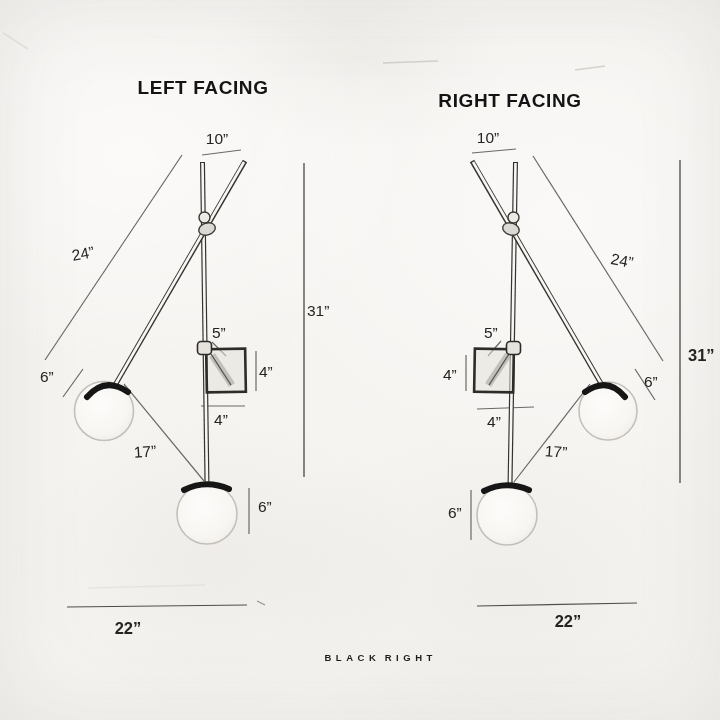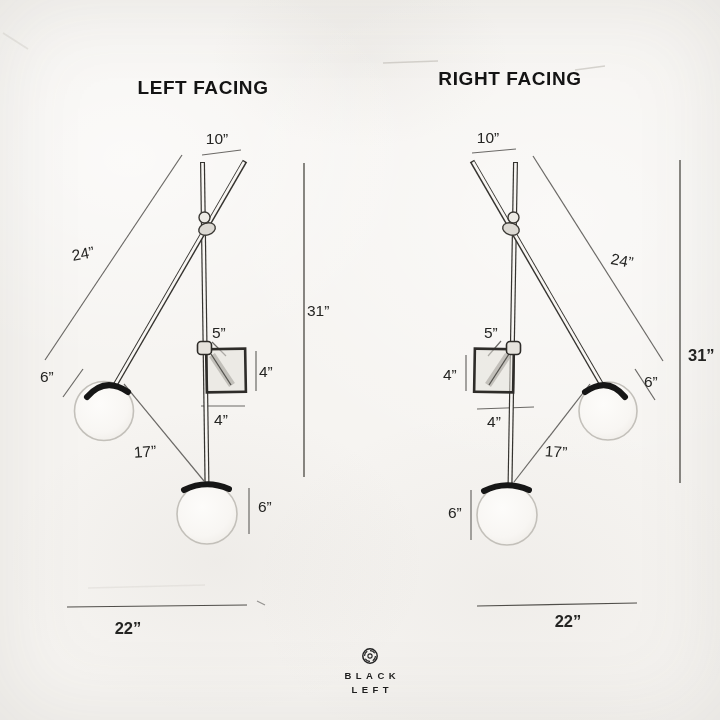--- a/index.html
+++ b/index.html
@@ -22,21 +22,21 @@
   .dim{
     position:absolute;font-size:15.5px;font-weight:400;color:#242422;
     text-align:center;white-space:nowrap;line-height:1;
   }
   .dim.center{text-align:center;}
   .dim.bold{font-weight:700;}
   .dim.big{font-size:16.5px;}
   svg.canvas{position:absolute;left:0;top:0;}
   .brand{
     position:absolute;left:320px;top:647px;width:100px;
-    display:flex;flex-direction:column;align-items:center;color:#1d1d1d;
+    display:flex;flex-direction:row;align-items:center;color:#1d1d1d;
   }
   .brand .word{
     font-size:9.5px;font-weight:700;letter-spacing:4.5px;line-height:1.45;
     text-indent:4.5px; 
   }
 </style>
 </head>
 <body>
 
 <div class="page">
@@ -139,21 +139,21 @@
         <line x1="509" y1="354" x2="489" y2="385" stroke="#55534f" stroke-width="1.3"></line>
         <rect x="506.5" y="341.5" width="14" height="13" rx="3.5" fill="#e6e3dd" stroke="#2e2c29" stroke-width="1.6"></rect>
       </g>
 
       <path d="M 585 392 Q 608 376 625 397" stroke="#161616" stroke-width="6" stroke-linecap="round" fill="none"></path>
       <path d="M 484 491 Q 506 480 529 490" stroke="#161616" stroke-width="6" stroke-linecap="round" fill="none"></path>
     </g>
   </svg>
 
   <div class="title" style="left:113px;top:77px;width:180px;">LEFT FACING</div>
-  <div class="title" style="left:420px;top:68px;width:180px;">RIGHT FACING</div>
+  <div class="title" style="left:420px;top:90px;width:180px;">RIGHT FACING</div>
 
   <div class="dim center" style="left:199px;top:131px;width:36px;">10”</div>
   <div class="dim center" style="left:64px;top:246px;width:38px;transform:rotate(-11deg);">24”</div>
   <div class="dim" style="left:307px;top:303px;">31”</div>
   <div class="dim" style="left:40px;top:369px;">6”</div>
   <div class="dim" style="left:212px;top:325px;">5”</div>
   <div class="dim" style="left:259px;top:364px;">4”</div>
   <div class="dim center" style="left:203px;top:412px;width:36px;">4”</div>
   <div class="dim center" style="left:125px;top:444px;width:40px;transform:rotate(-4deg);">17”</div>
   <div class="dim" style="left:258px;top:499px;">6”</div>
@@ -173,16 +173,16 @@
   <div class="brand">
     <svg width="18" height="18" viewBox="0 0 18 18" style="margin-bottom:4px;">
       <circle cx="9" cy="9" r="7.2" fill="none" stroke="#232323" stroke-width="1.5"></circle>
       <circle cx="9" cy="9" r="2.1" fill="none" stroke="#232323" stroke-width="1.1"></circle>
       <path d="M 9 3.6 A 5.4 5.4 0 0 1 13.7 6.3" fill="none" stroke="#232323" stroke-width="1.1"></path>
       <path d="M 14.4 9 A 5.4 5.4 0 0 1 11.7 13.7" fill="none" stroke="#232323" stroke-width="1.1"></path>
       <path d="M 9 14.4 A 5.4 5.4 0 0 1 4.3 11.7" fill="none" stroke="#232323" stroke-width="1.1"></path>
       <path d="M 3.6 9 A 5.4 5.4 0 0 1 6.3 4.3" fill="none" stroke="#232323" stroke-width="1.1"></path>
     </svg>
     <div class="word">BLACK</div>
-    <div class="word">LEFT</div>
+    <div class="word">RIGHT</div>
   </div>
 
 </div>
 
 </body></html>

